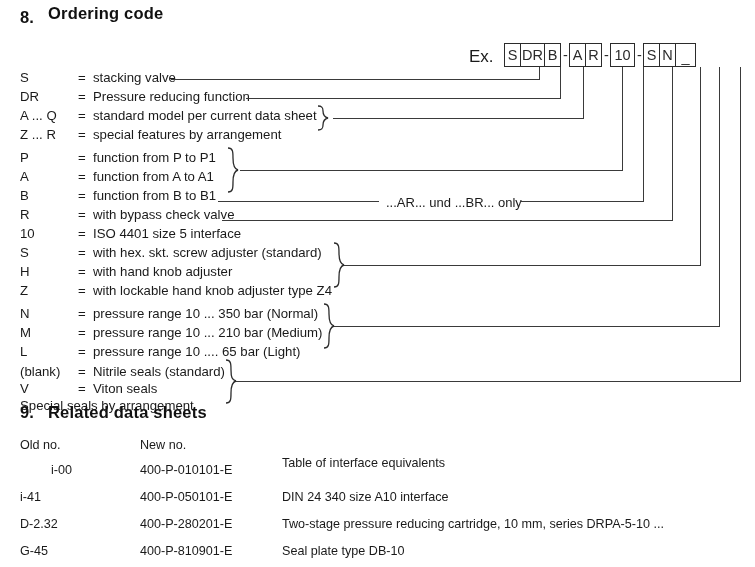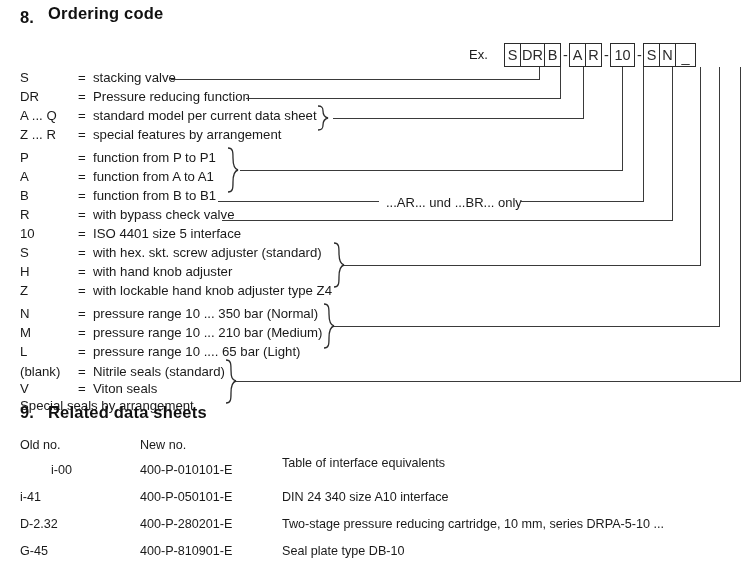--- a/index.html
+++ b/index.html
@@ -40,21 +40,21 @@
     top: 43px;
     height: 24px;
     display: flex;
     align-items: stretch;
     font-size: 14px;
   }
   #code-row .ex-label {
     position: absolute;
     left: -36px;
     top: 4px;
-    font-size: 13px;
+    font-size: 17px;
     color: #1a1a1a;
     white-space: nowrap;
   }
   .code-box {
     border: 1px solid #2b2b2b;
     box-sizing: border-box;
     display: flex;
     align-items: center;
     justify-content: center;
     height: 24px;

